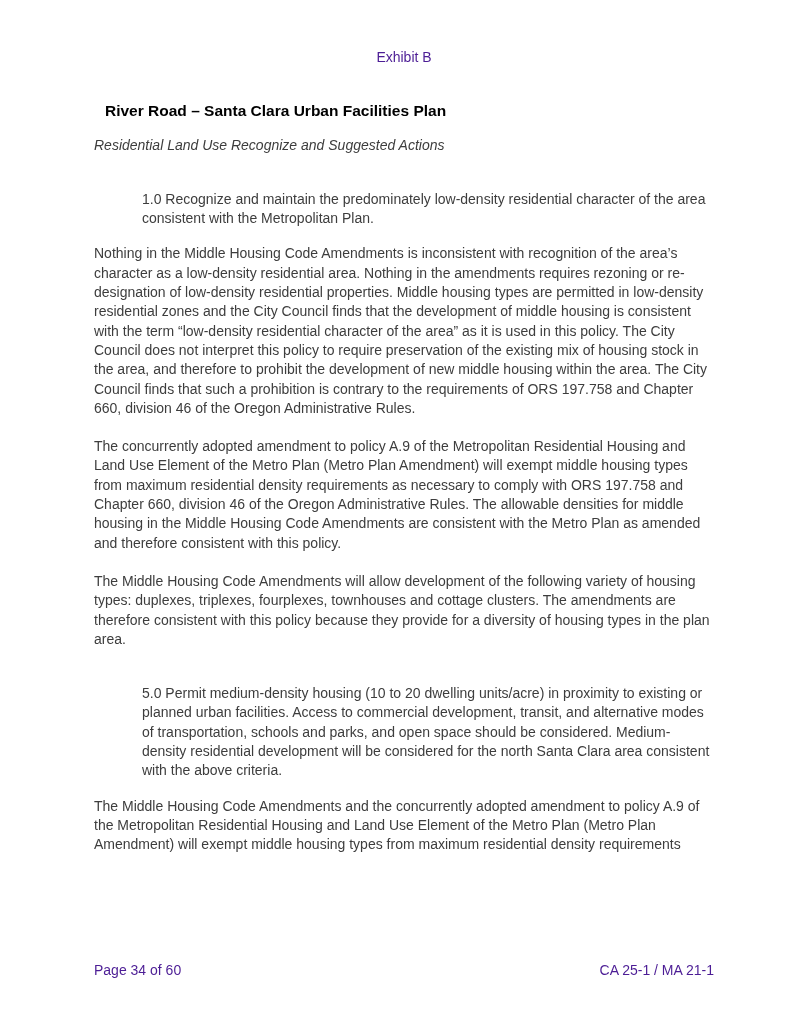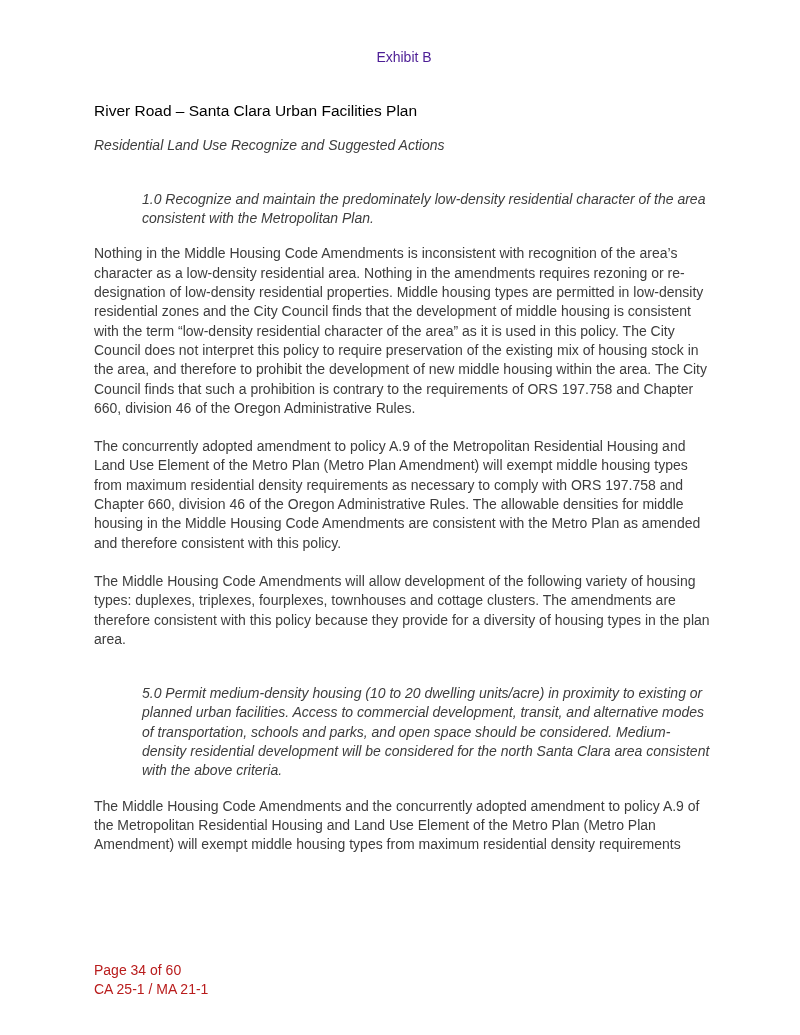--- a/index.html
+++ b/index.html
@@ -20,45 +20,43 @@
     color: #3d3d3d;
     overflow: hidden;
   }
   .exhibit {
     text-align: center;
     margin: 0 0 34px 0;
     color: #4c1d95;
   }
   .doc-title {
     font-size: 15.5px;
-    font-weight: 400;
+    font-weight: 700;
     color: #000000;
-    margin: 0 0 15px 0;
+    margin: 0 0 15px 11px;
     line-height: 19.3px;
   }
   .doc-subtitle {
     font-style: italic;
     margin: 0 0 33px 0;
   }
   .policy {
-    font-style: italic;
     margin: 35px 0 16px 48px;
   }
   .body-para {
     margin: 0 0 19px 0;
   }
   .footer {
     position: absolute;
     top: 961px;
     left: 94px;
     right: 86px;
     display: flex;
     justify-content: space-between;
-    color: #b91c1c;
-    flex-direction: column;
+    color: #4c1d95;
   }
 </style>
 </head>
 <body>
 
 <div class="page">
 
   <div class="exhibit">Exhibit B</div>
 
   <h1 class="doc-title">River Road – Santa Clara Urban Facilities Plan</h1>

